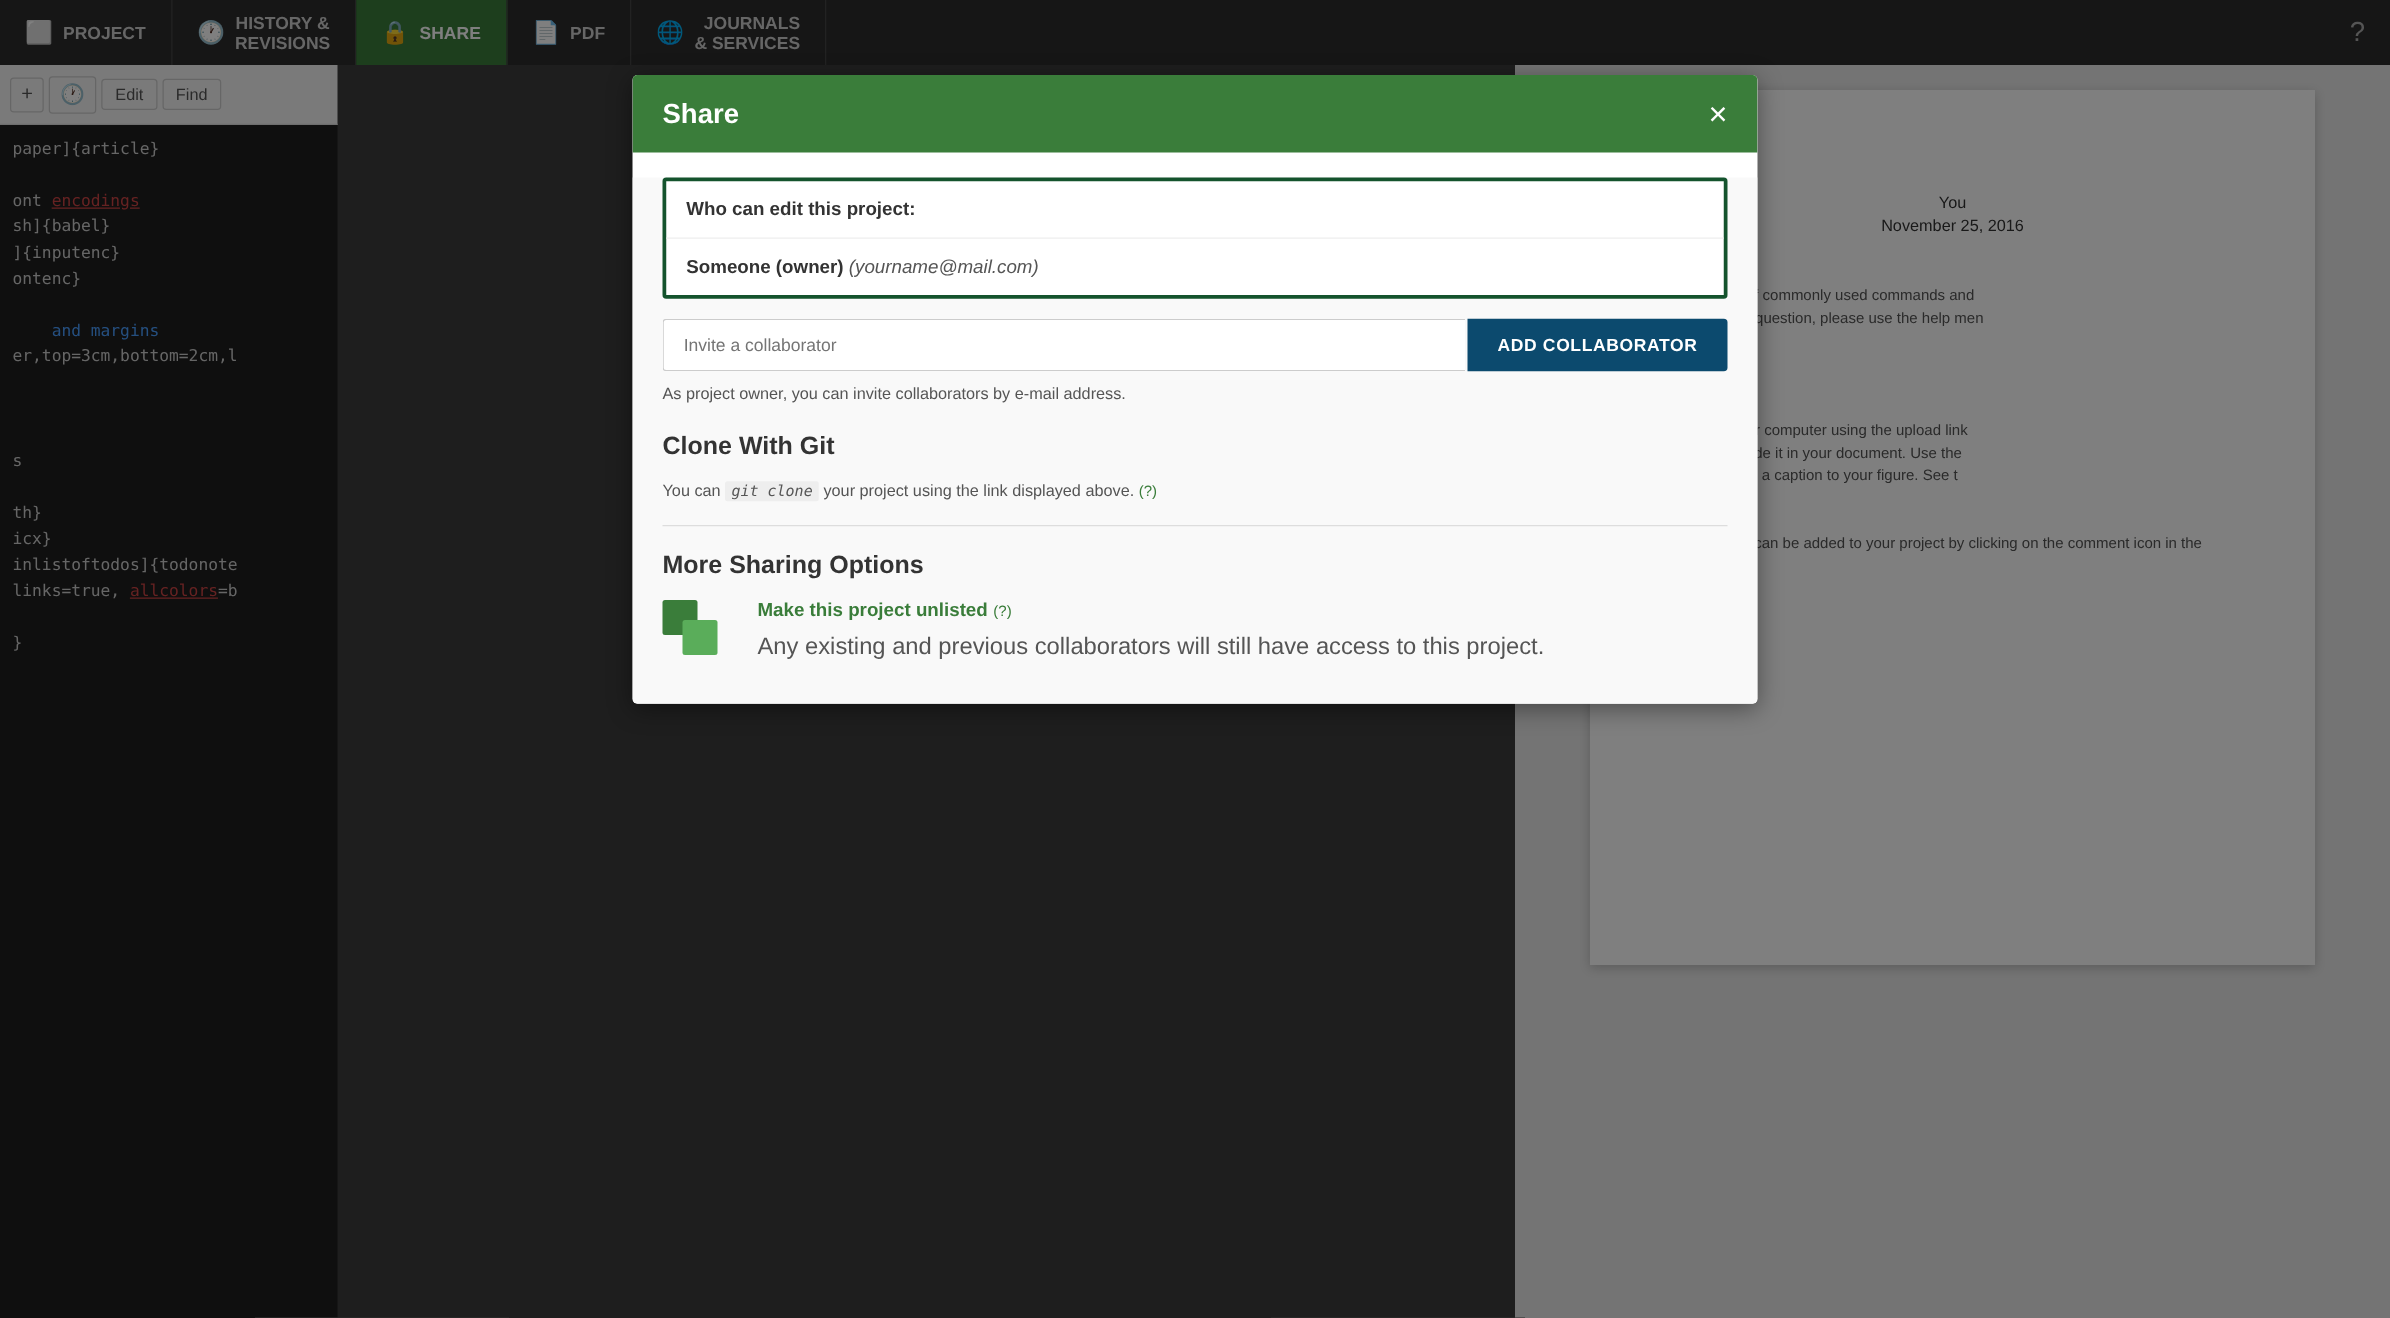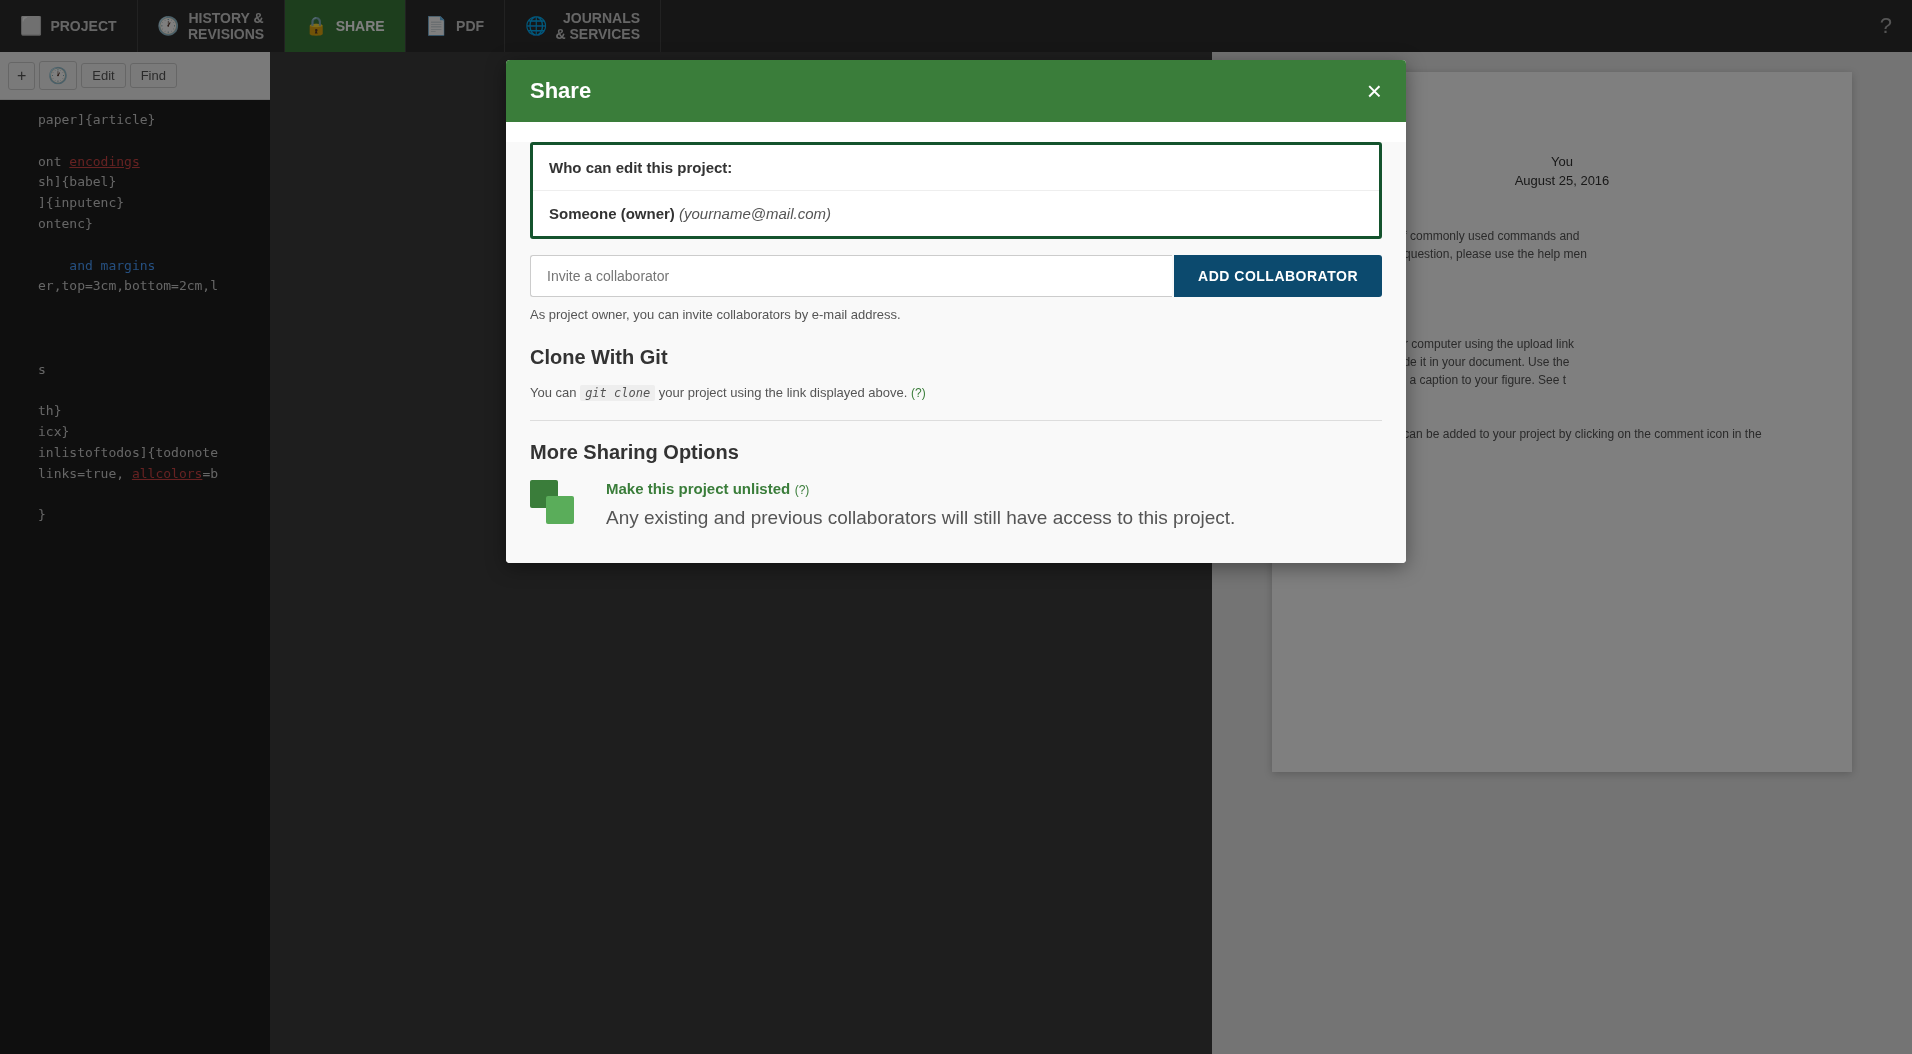--- a/index.html
+++ b/index.html
@@ -98,21 +98,20 @@
       color: #ccc;
       font-family: monospace;
       font-size: 13px;
       padding: 10px;
       overflow: hidden;
     }
 
     .code-line {
       line-height: 1.6;
       white-space: pre;
-      margin-left: 28px;
     }
 
     .code-blue { color: #4a9eff; }
     .code-red { color: #cc4444; text-decoration: underline; }
 
     .preview-pane {
       position: absolute;
       top: 52px;
       right: 0;
       width: 700px;
@@ -446,21 +445,21 @@
   <div class="code-line">inlistoftodos]{todonote</div>
   <div class="code-line"><span>links=true, </span><span class="code-red">allcolors</span>=b</div>
   <div class="code-line">&nbsp;</div>
   <div class="code-line">}</div>
 </div>
 
 <div class="preview-pane">
   <div class="preview-paper">
     <div class="preview-title">Your Paper</div>
     <div class="preview-author">You</div>
-    <div class="preview-date">August 25, 2016</div>
+    <div class="preview-date">November 25, 2016</div>
     <div class="preview-abstract-title">Abstract</div>
     <div class="preview-text">
       <p>examples of commonly used commands and</p>
       <p>you have a question, please use the help men</p>
       <p>question.</p>
       <br>
       <p><strong>get started</strong></p>
       <p>es</p>
       <p>ile from your computer using the upload link</p>
       <p>and to include it in your document. Use the</p>

